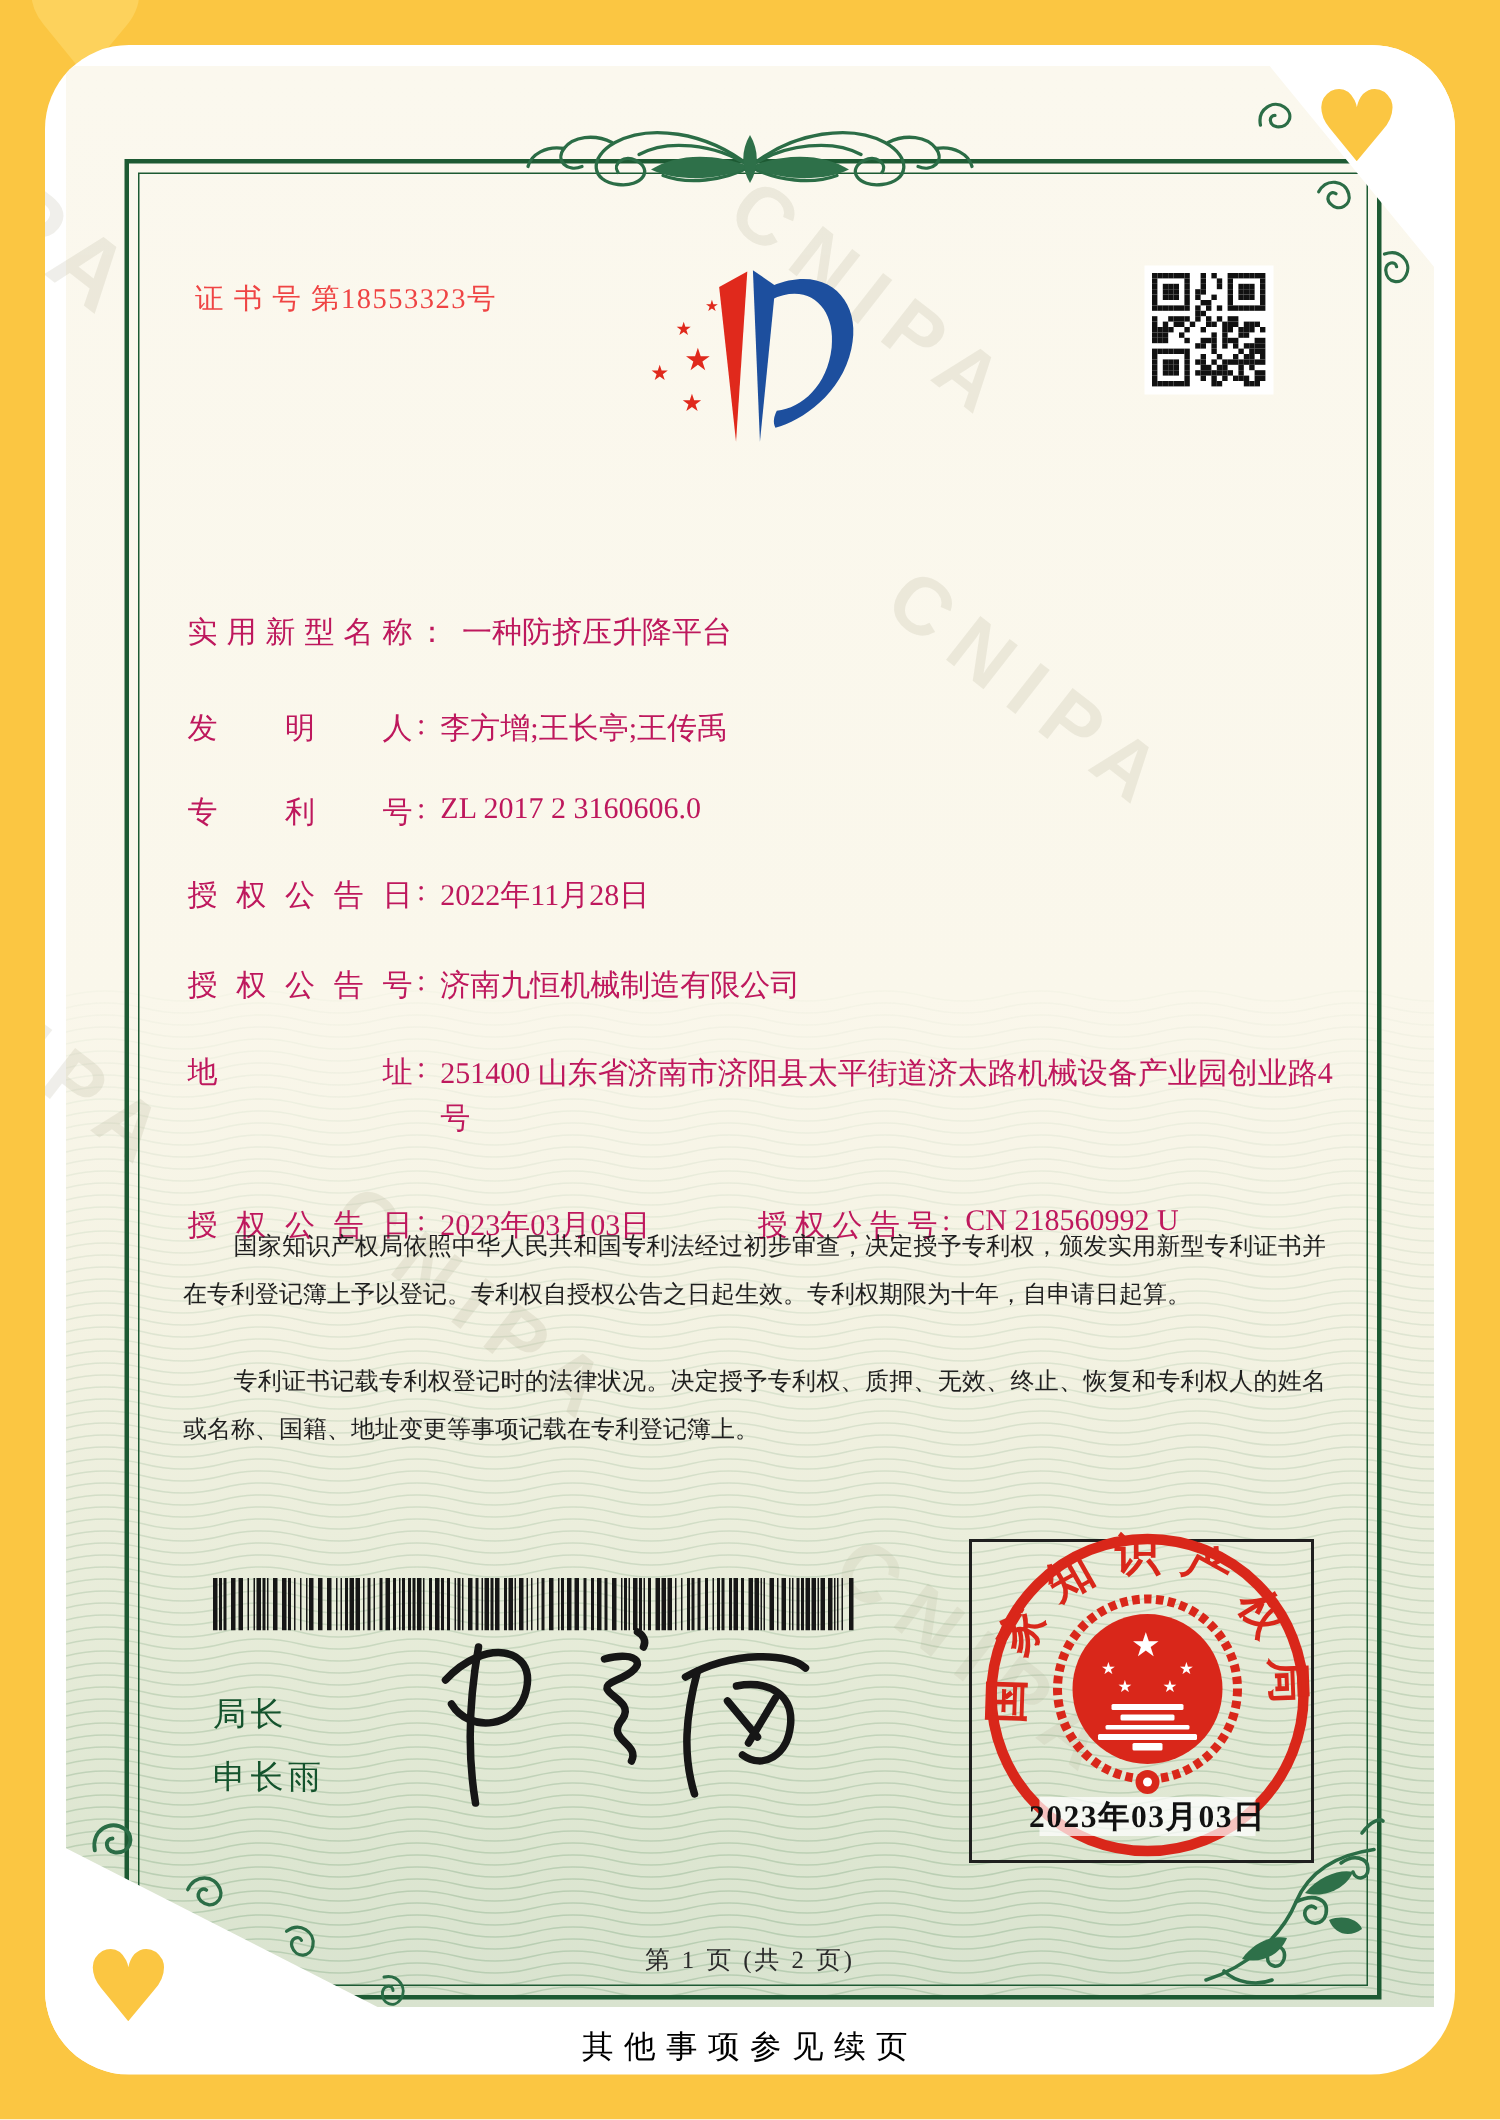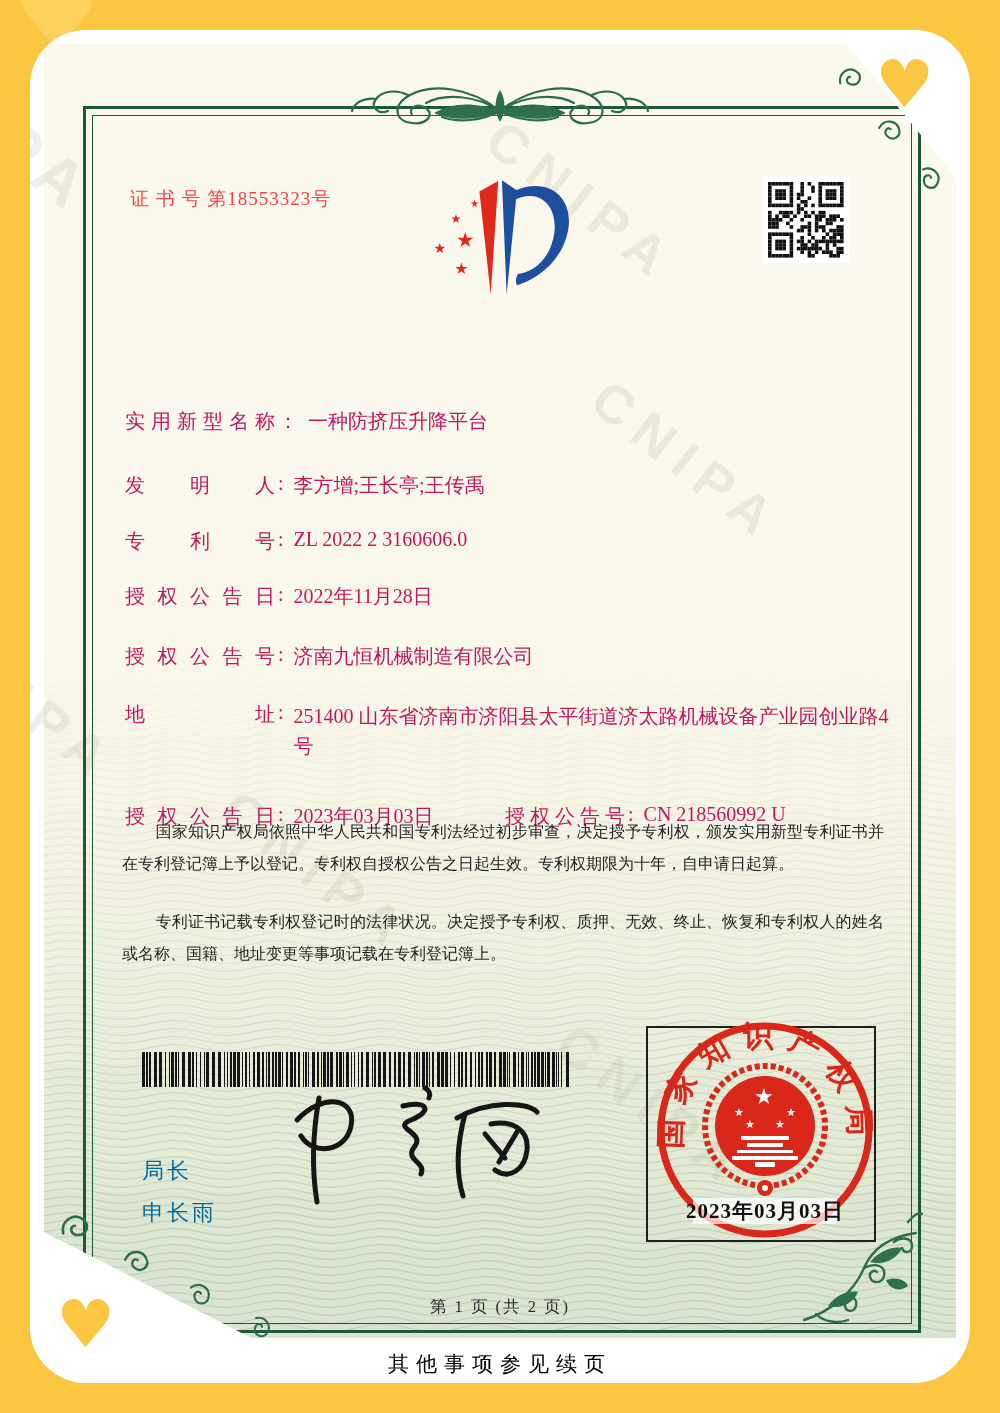--- a/index.html
+++ b/index.html
@@ -30,21 +30,21 @@
   .flabel{display:inline-block;width:150px;text-align:justify;text-align-last:justify;vertical-align:top;}
   .flabel.w120{width:120px;}
   .colon{display:inline-block;margin:0 10px 0 3px;vertical-align:top;}
   .fvalue{display:inline-block;vertical-align:top;}
   .fvalue.wrap{width:600px;white-space:normal;line-height:30px;}
   .pair2{position:absolute;left:380px;top:0;}
   .paras{position:absolute;left:92px;width:762px;font-size:16px;line-height:31.5px;
          text-align:justify;color:#1f1f1f;}
   .paras p{margin:0;text-indent:2.1em;}
   .sig-label{position:absolute;left:112px;font-family:"Liberation Sans","DejaVu Sans",sans-serif;
-             font-size:22px;letter-spacing:3px;color:#0369a1;margin-top:28px;}
+             font-size:22px;letter-spacing:3px;color:#14532d;}
   .seal-box{position:absolute;left:616px;top:996px;width:230px;height:216px;border:2px solid #1f1f1f;box-sizing:border-box;}
   .footer-page{position:absolute;left:0;top:1266px;width:100%;text-align:center;font-size:16.5px;
                letter-spacing:2px;color:#2a2a2a;}
   .bottom-note{position:absolute;left:0;top:1320px;width:100%;text-align:center;font-size:21px;
                letter-spacing:7px;color:#000000;}
   svg{display:block;}
 </style>
 </head>
 <body>
 
@@ -455,21 +455,21 @@
       </svg>
 
 
     <div class="row" style="top:378px;">
       <span class="flabel">实用新型名称</span><span class="colon">：</span><span class="fvalue">一种防挤压升降平台</span>
     </div>
     <div class="row" style="top:442px;">
       <span class="flabel">发明人</span><span class="colon">:</span><span class="fvalue">李方增;王长亭;王传禹</span>
     </div>
     <div class="row" style="top:498px;">
-      <span class="flabel">专利号</span><span class="colon">:</span><span class="fvalue">ZL 2022 2 3160606.0</span>
+      <span class="flabel">专利号</span><span class="colon">:</span><span class="fvalue">ZL 2017 2 3160606.0</span>
     </div>
     <div class="row" style="top:553px;">
       <span class="flabel">授权公告日</span><span class="colon">:</span><span class="fvalue">2022年11月28日</span>
     </div>
     <div class="row" style="top:613px;">
       <span class="flabel">授权公告号</span><span class="colon">:</span><span class="fvalue">济南九恒机械制造有限公司</span>
     </div>
     <div class="row" style="top:671px;">
       <span class="flabel">地址</span><span class="colon">:</span><span class="fvalue wrap">251400 山东省济南市济阳县太平街道济太路机械设备产业园创业路4号</span>
     </div>

